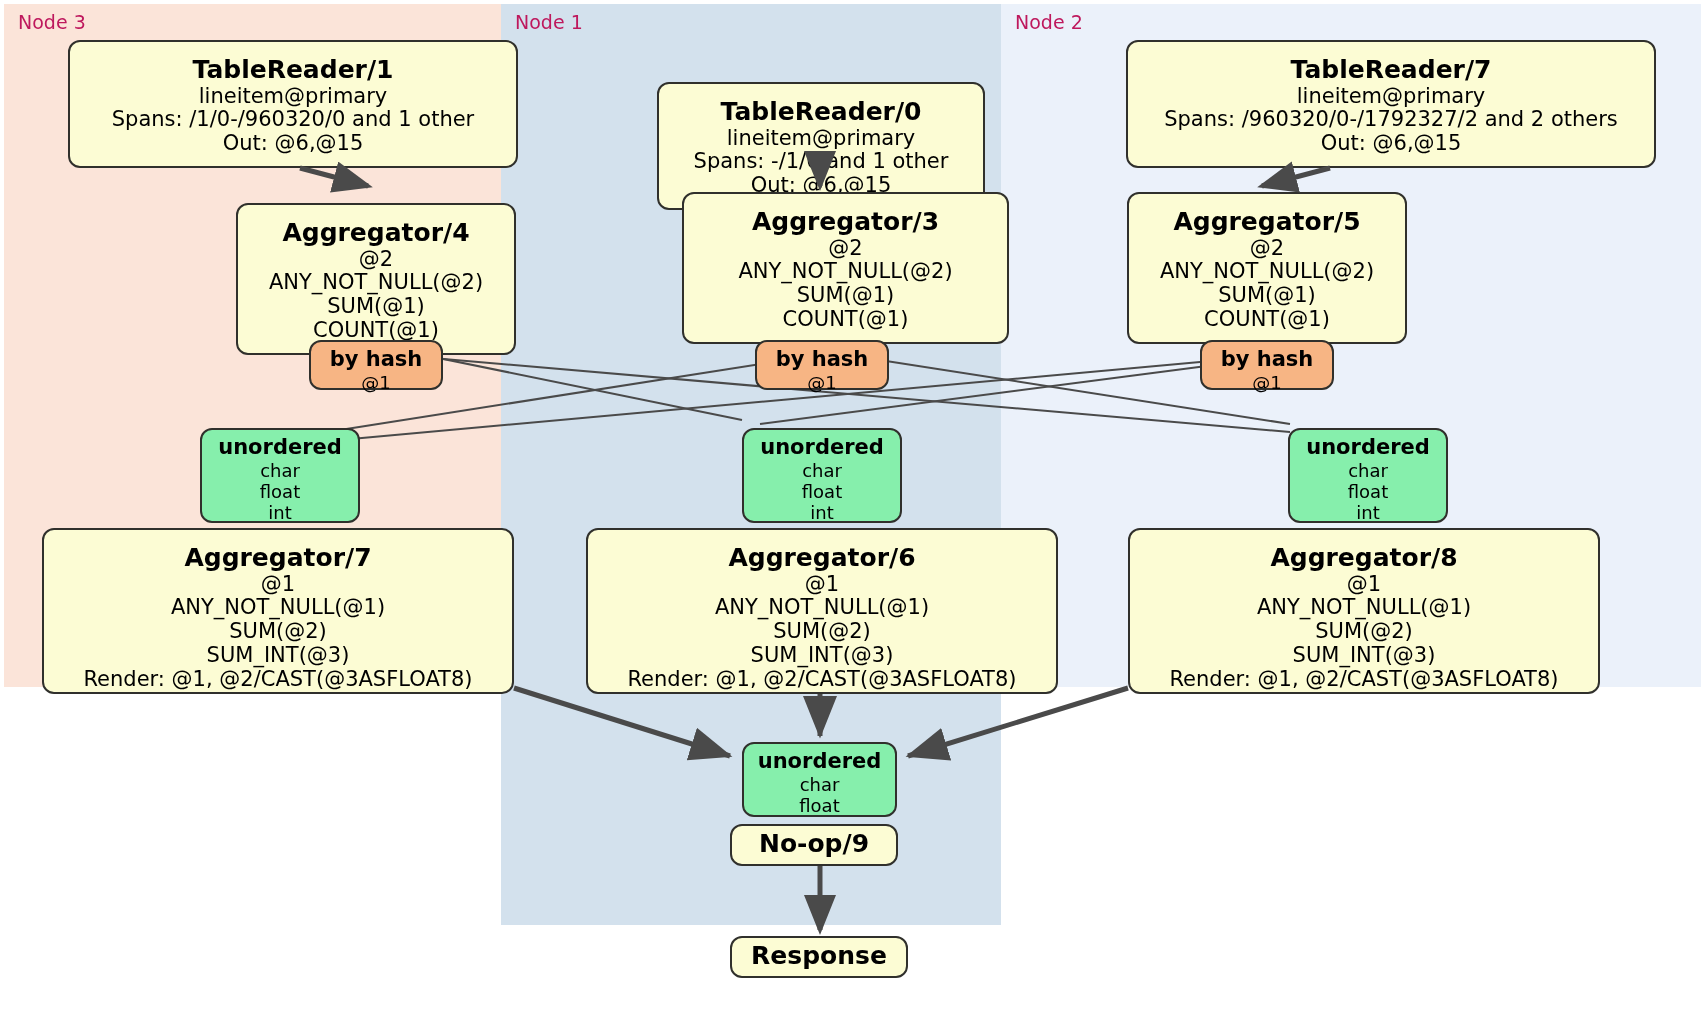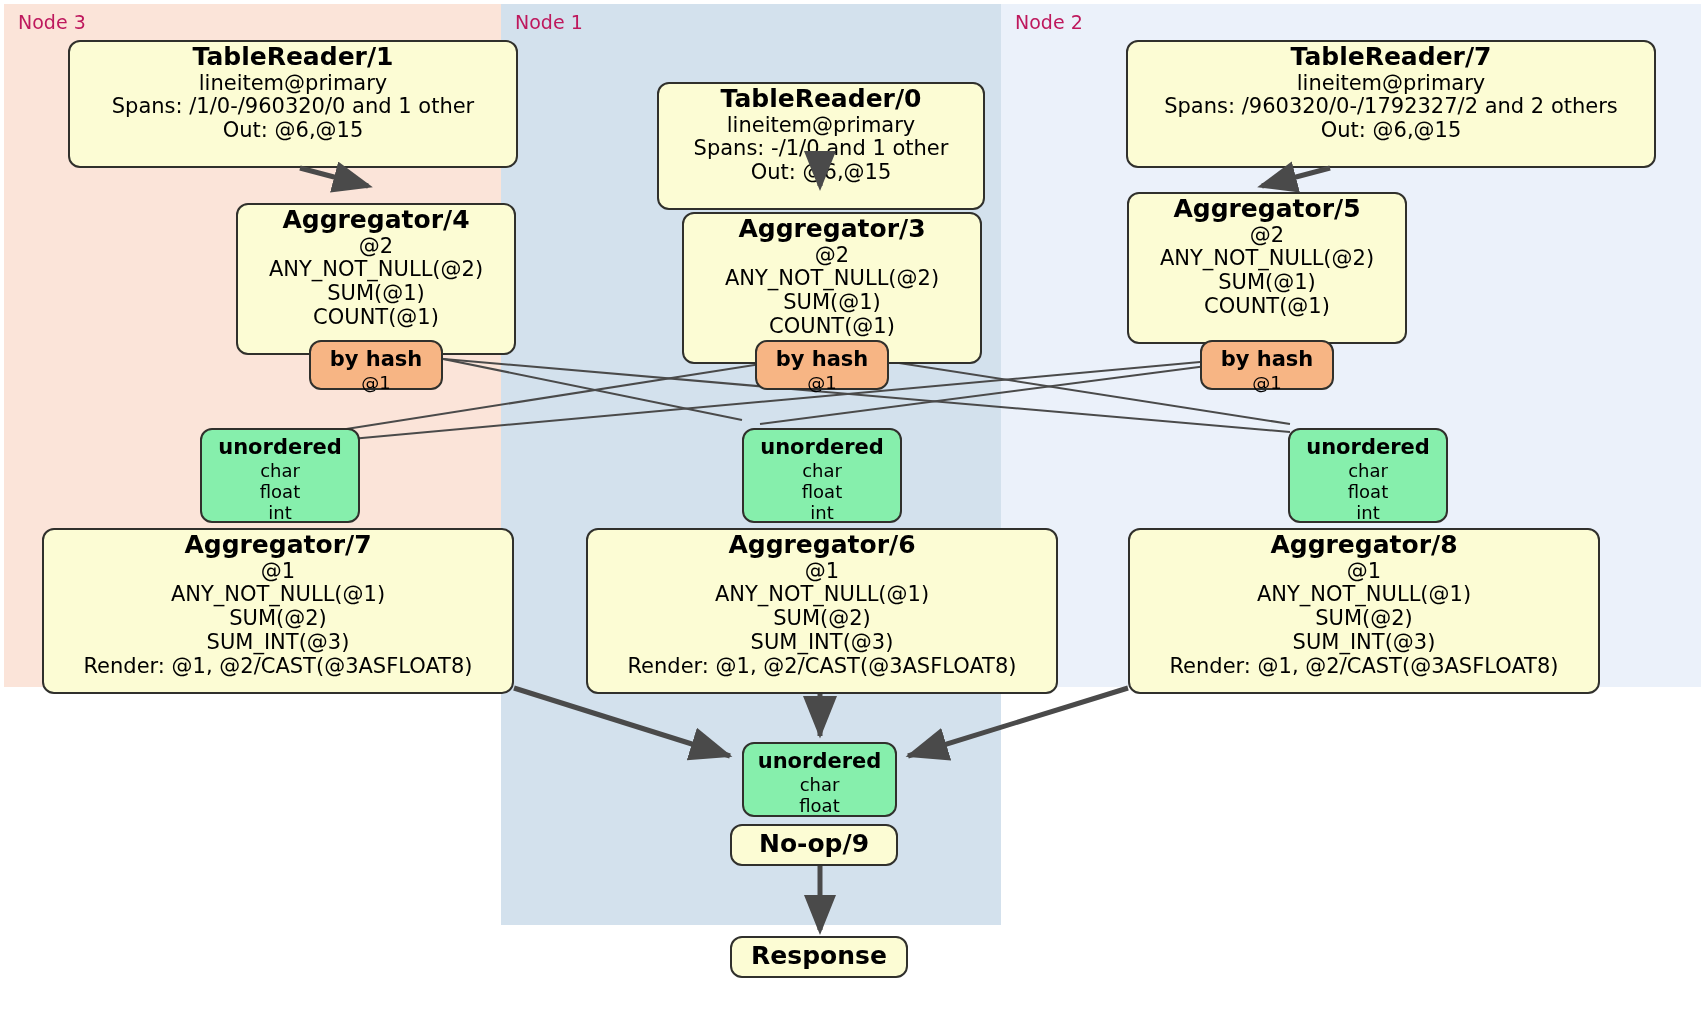--- a/index.html
+++ b/index.html
@@ -38,21 +38,21 @@
   .proc {
     position: absolute;
     box-sizing: border-box;
     background: #fcfcd4;
     border: 2px solid #30302c;
     border-radius: 12px;
     text-align: center;
     color: #000000;
     font-size: 21px;
     line-height: 1.14;
-    padding-top: 0;
+    padding-top: 13px;
     padding-bottom: 6px;
     z-index: 4;
   }
   .proc .title {
     font-weight: bold;
     font-size: 25px;
     line-height: 1.18;
     display: block;
     letter-spacing: 0px;
   }
@@ -161,21 +161,21 @@
   </div>
 
   <div class="proc" style="left:236px; top:192px; width:280px; height:152px;margin-top:11px;">
     <span class="title">Aggregator/4</span>
     <span class="line">@2</span>
     <span class="line">ANY_NOT_NULL(@2)</span>
     <span class="line">SUM(@1)</span>
     <span class="line">COUNT(@1)</span>
   </div>
 
-  <div class="proc" style="left:682px; top:192px; width:300px; height:152px;margin-top:20px;">
+  <div class="proc" style="left:682px; top:192px; width:327px; height:152px;">
     <span class="title">Aggregator/3</span>
     <span class="line">@2</span>
     <span class="line">ANY_NOT_NULL(@2)</span>
     <span class="line">SUM(@1)</span>
     <span class="line">COUNT(@1)</span>
   </div>
 
   <div class="proc" style="left:1127px; top:192px; width:280px; height:152px;">
     <span class="title">Aggregator/5</span>
     <span class="line">@2</span>

